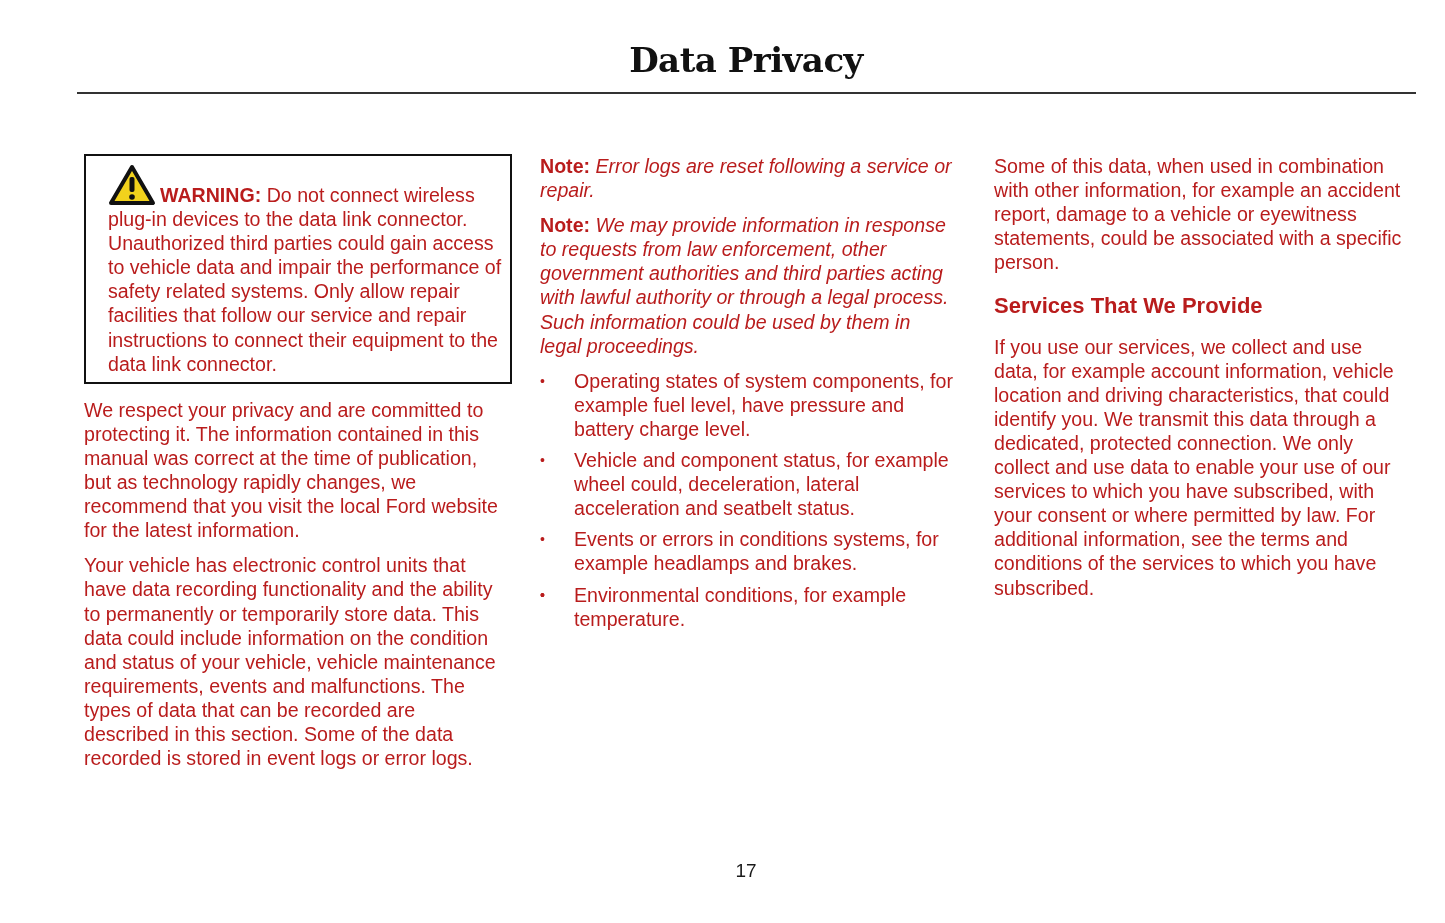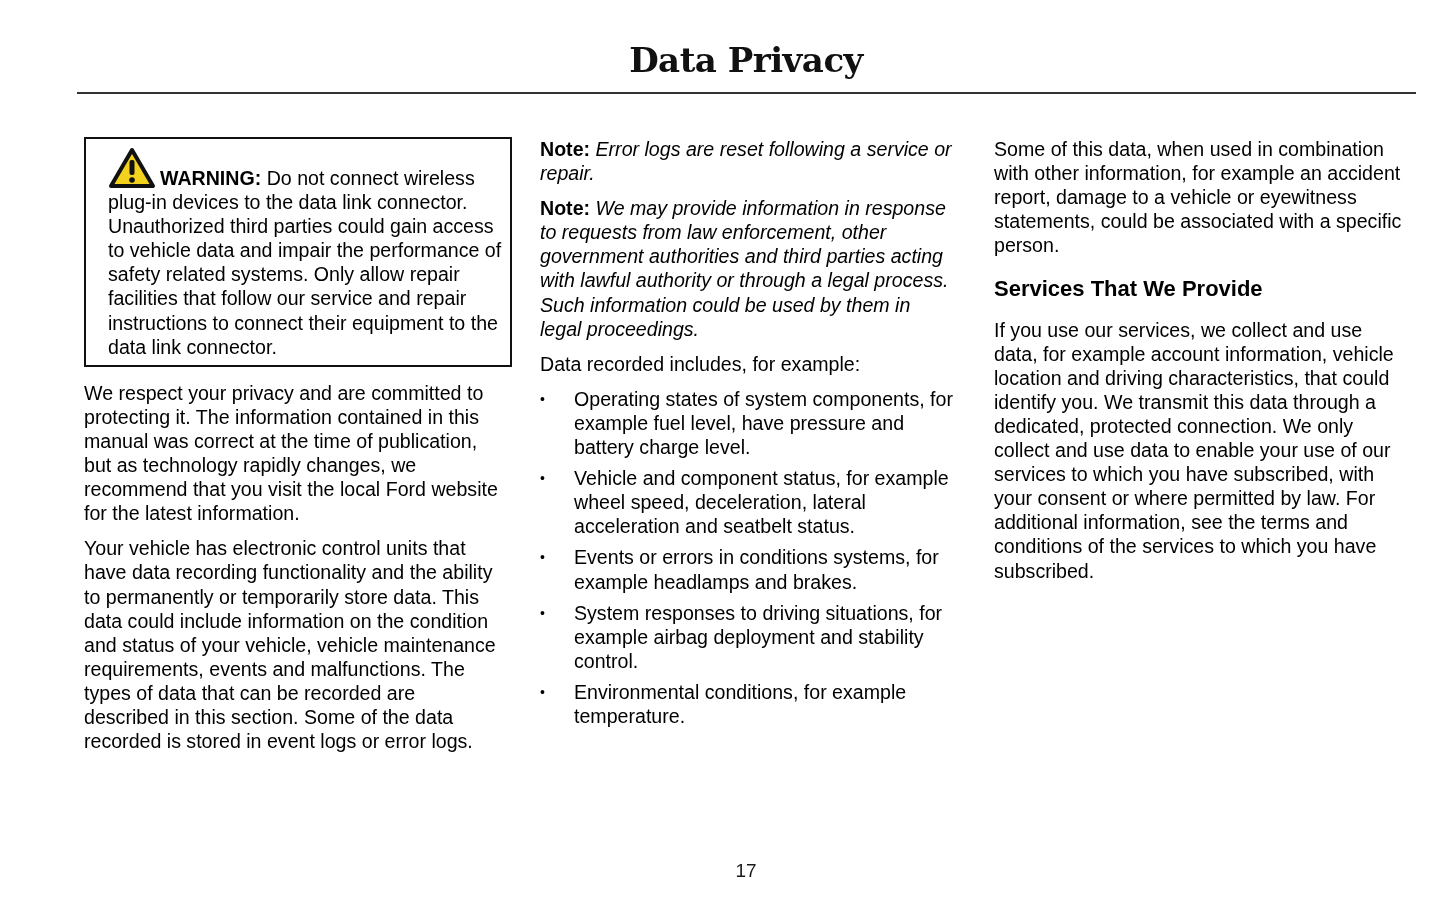--- a/index.html
+++ b/index.html
@@ -31,25 +31,25 @@
     .title-rule {
       position: absolute;
       top: 92px;
       left: 77px;
       width: 1339px;
       height: 2px;
       background: #333;
     }
     .column {
       position: absolute;
-      top: 137px;
+      top: 154px;
       width: 416px;
       font-size: 19.6px;
       line-height: 24.1px;
-      color: #000000;
+      color: #b91c1c;
     }
     .col-1 { left: 84px; }
     .col-2 { left: 540px; }
     .col-3 { left: 994px; }
 
     .warning-box {
       border: 2px solid #111;
       padding: 8px 8px 6px 22px;
       width: 394px;
       box-sizing: content-box;
@@ -121,26 +121,25 @@
       </svg>
     </span><span class="warning-label">WARNING:</span><span> Do not connect wireless plug-in devices to the data link connector. Unauthorized third parties could gain access to vehicle data and impair the performance of safety related systems. Only allow repair facilities that follow our service and repair instructions to connect their equipment to the data link connector.</span>
   </div>
   <p>We respect your privacy and are committed to protecting it. The information contained in this manual was correct at the time of publication, but as technology rapidly changes, we recommend that you visit the local Ford website for the latest information.</p>
   <p>Your vehicle has electronic control units that have data recording functionality and the ability to permanently or temporarily store data. This data could include information on the condition and status of your vehicle, vehicle maintenance requirements, events and malfunctions. The types of data that can be recorded are described in this section. Some of the data recorded is stored in event logs or error logs.</p>
 </div>
 
 <div class="column col-2">
   <p><span class="note-label">Note:</span><span class="note-text"> Error logs are reset following a service or repair.</span></p>
   <p><span class="note-label">Note:</span><span class="note-text"> We may provide information in response to requests from law enforcement, other government authorities and third parties acting with lawful authority or through a legal process. Such information could be used by them in legal proceedings.</span></p>
-  <p>Data recorded includes, for example:</p>
   <ul class="bullet-list">
     <li><span class="bullet">•</span><span>Operating states of system components, for example fuel level, have pressure and battery charge level.</span></li>
-    <li><span class="bullet">•</span><span>Vehicle and component status, for example wheel speed, deceleration, lateral acceleration and seatbelt status.</span></li>
+    <li><span class="bullet">•</span><span>Vehicle and component status, for example wheel could, deceleration, lateral acceleration and seatbelt status.</span></li>
     <li><span class="bullet">•</span><span>Events or errors in conditions systems, for example headlamps and brakes.</span></li>
-    <li><span class="bullet">•</span><span>System responses to driving situations, for example airbag deployment and stability control.</span></li>
+    <li><span class="bullet">•</span></li>
     <li><span class="bullet">•</span><span>Environmental conditions, for example temperature.</span></li>
   </ul>
 </div>
 
 <div class="column col-3">
   <p>Some of this data, when used in combination with other information, for example an accident report, damage to a vehicle or eyewitness statements, could be associated with a specific person.</p>
   <div class="section-heading">Services That We Provide</div>
   <p>If you use our services, we collect and use data, for example account information, vehicle location and driving characteristics, that could identify you. We transmit this data through a dedicated, protected connection. We only collect and use data to enable your use of our services to which you have subscribed, with your consent or where permitted by law. For additional information, see the terms and conditions of the services to which you have subscribed.</p>
 </div>
 

